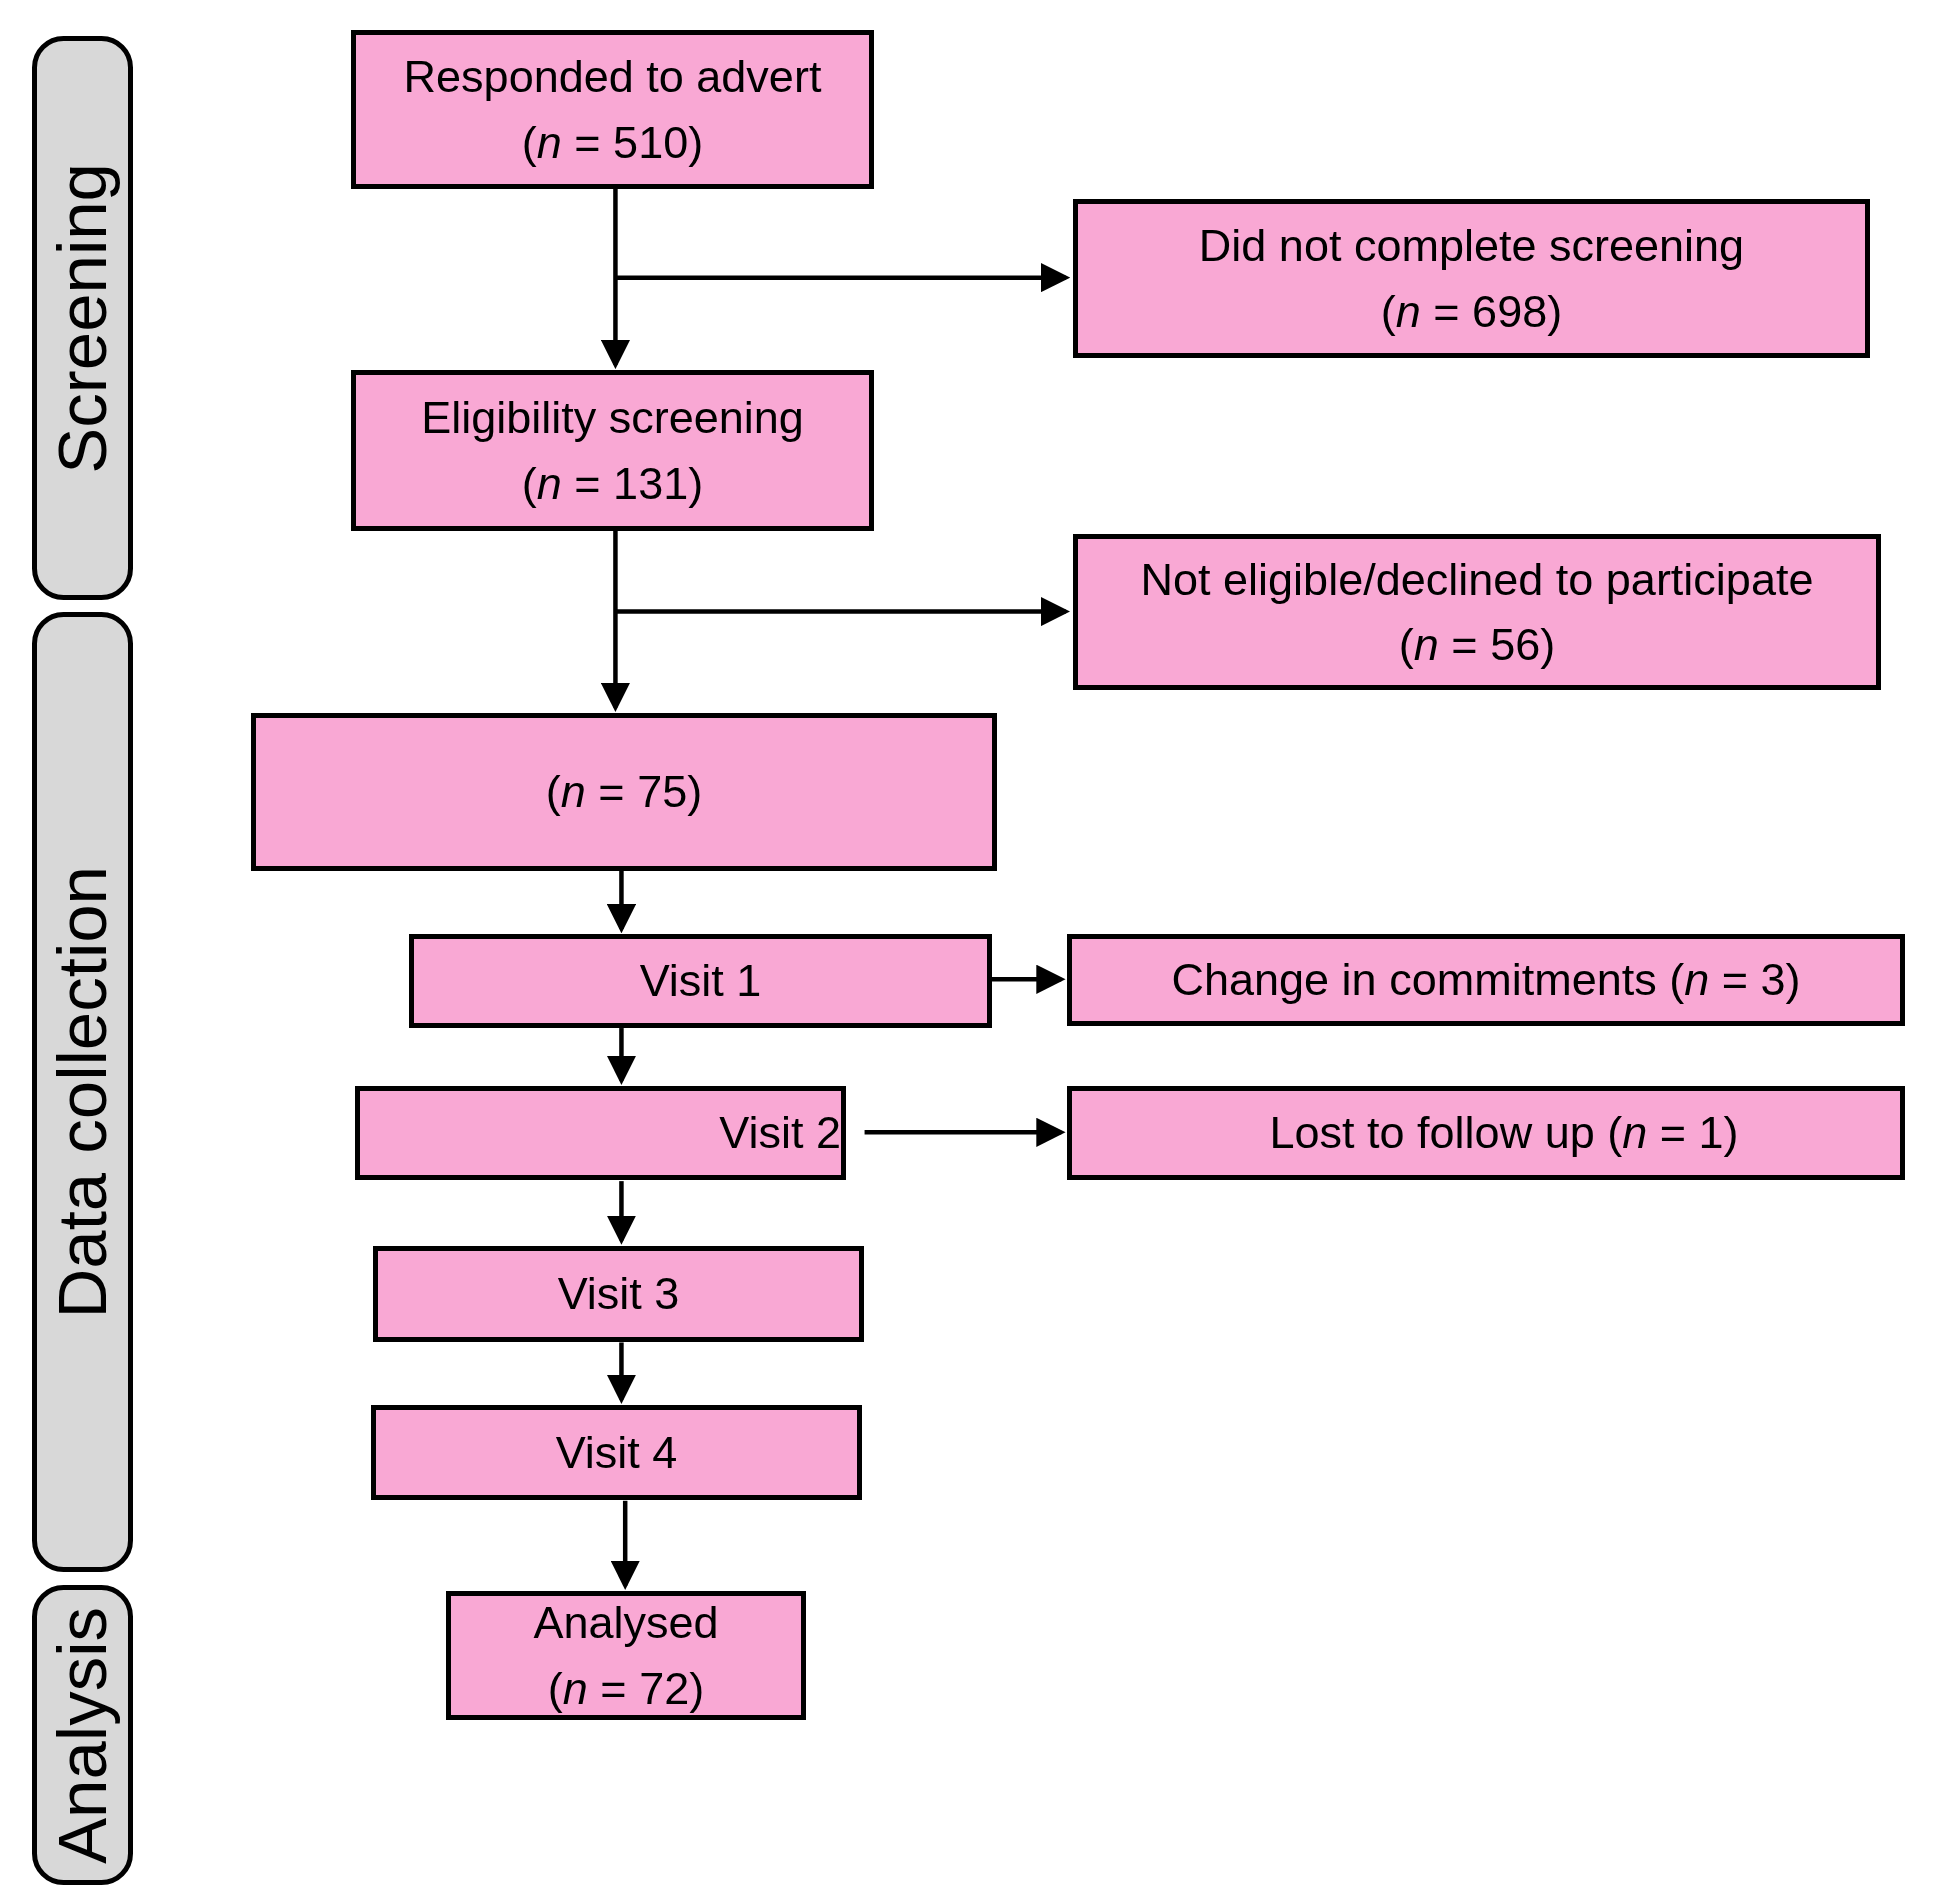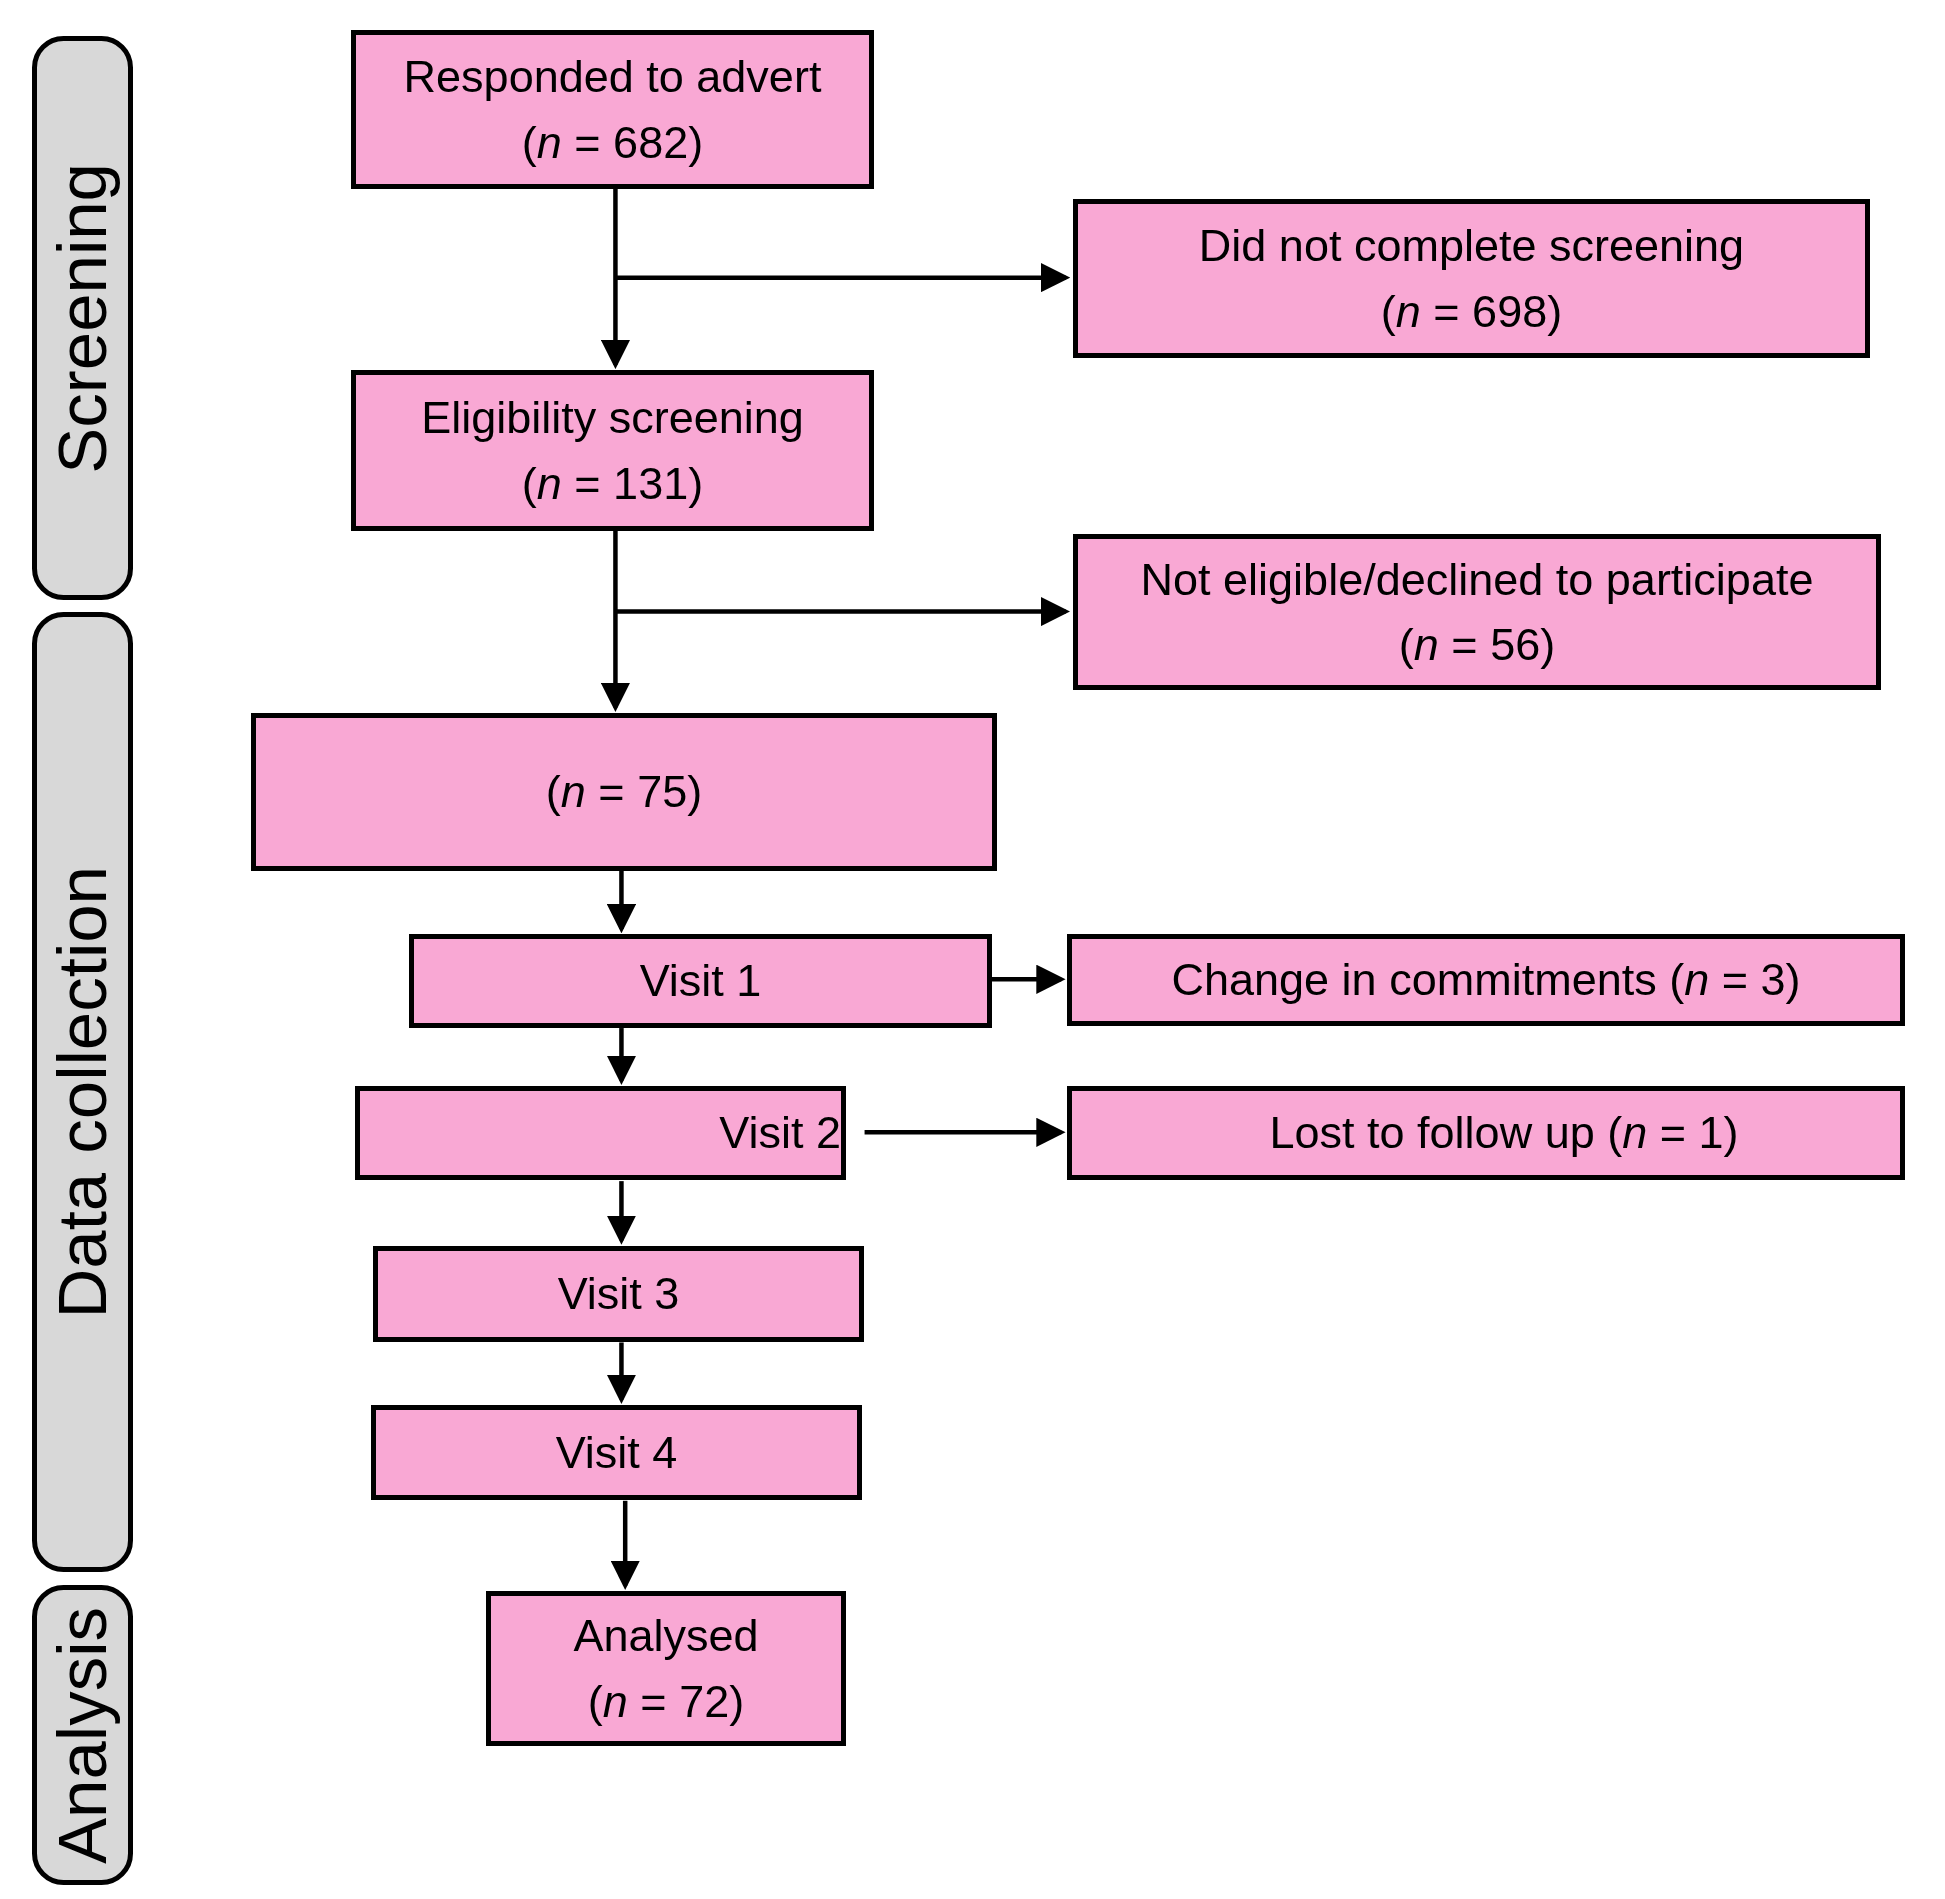--- a/index.html
+++ b/index.html
@@ -99,21 +99,21 @@
     <line x1="1152" y1="1305" x2="1414" y2="1305" marker-end="url(#ah)"></line>
     <line x1="828" y1="1370" x2="828" y2="1440" marker-end="url(#ah)"></line>
     <line x1="1152" y1="1509" x2="1414" y2="1509" marker-end="url(#ah)"></line>
     <line x1="828" y1="1574" x2="828" y2="1653" marker-end="url(#ah)"></line>
     <line x1="828" y1="1789" x2="828" y2="1865" marker-end="url(#ah)"></line>
     <line x1="833" y1="2000" x2="833" y2="2113" marker-end="url(#ah)"></line>
   </svg>
 
   <div class="fbox" style="left:351px; top:30px; width:523px; height:159px;">
     <div>Responded to advert</div>
-    <div class="nline"><span>(</span><i>n</i><span> = 682)</span></div>
+    <div class="nline"><span>(</span><i>n</i><span> = 510)</span></div>
   </div>
 
   <div class="fbox" style="left:351px; top:370px; width:523px; height:161px;">
     <div>Eligibility screening</div>
     <div class="nline"><span>(</span><i>n</i><span> = 131)</span></div>
   </div>
 
   <div class="fbox" style="left:251px; top:713px; width:746px; height:158px;">
     <div class="nline"><span>(</span><i>n</i><span> = 75)</span></div>
   </div>
@@ -127,21 +127,21 @@
   </div>
 
   <div class="fbox" style="left:373px; top:1246px; width:491px; height:96px;">
     <div>Visit 3</div>
   </div>
 
   <div class="fbox" style="left:371px; top:1405px; width:491px; height:95px;">
     <div>Visit 4</div>
   </div>
 
-  <div class="fbox" style="left:446px; top:1591px; width:360px; height:155px;margin-left:40px;">
+  <div class="fbox" style="left:446px; top:1591px; width:360px; height:129px;">
     <div>Analysed</div>
     <div class="nline"><span>(</span><i>n</i><span> = 72)</span></div>
   </div>
 
   <div class="fbox" style="left:1073px; top:199px; width:797px; height:159px;">
     <div>Did not complete screening</div>
     <div class="nline"><span>(</span><i>n</i><span> = 698)</span></div>
   </div>
 
   <div class="fbox" style="left:1073px; top:534px; width:808px; height:156px;">

